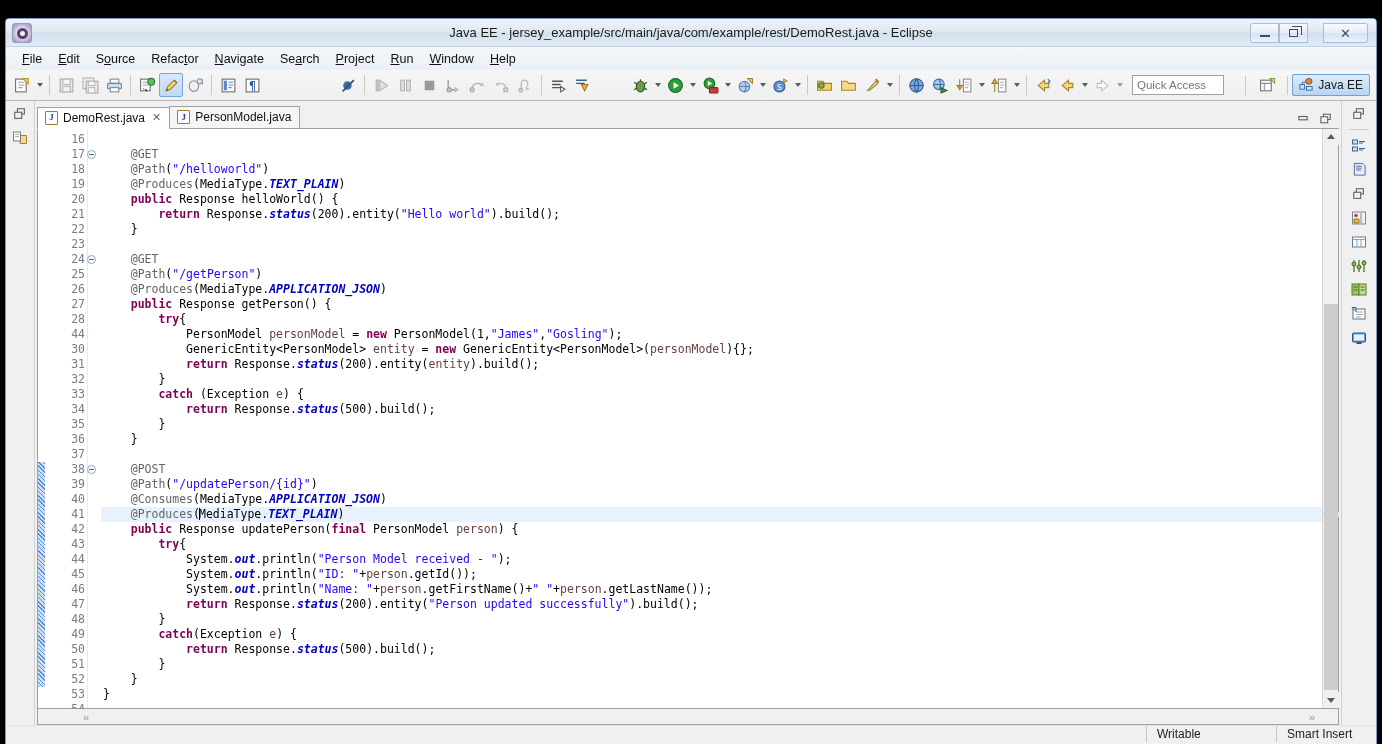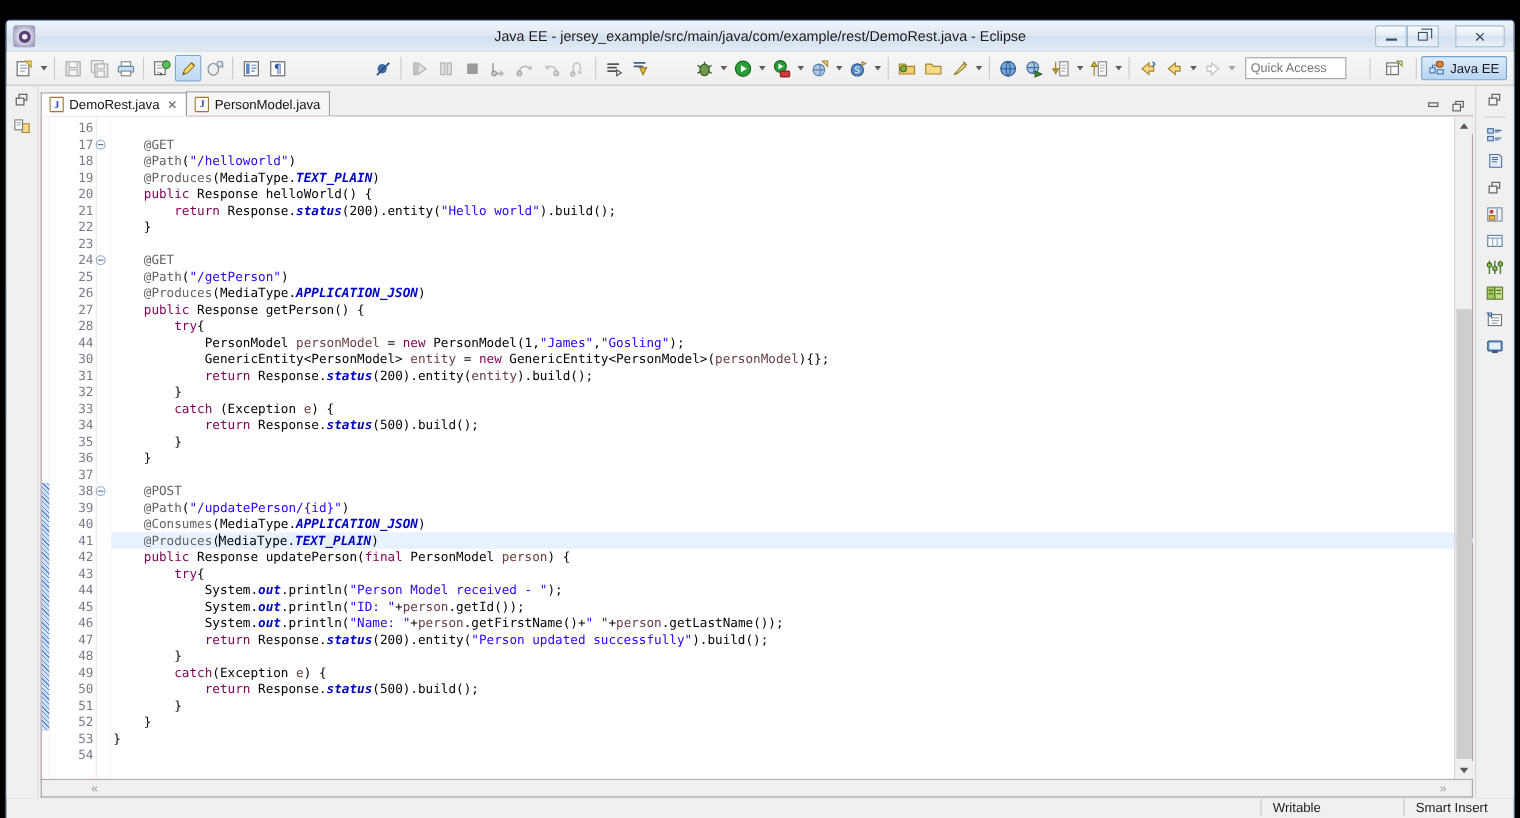--- a/index.html
+++ b/index.html
@@ -272,21 +272,21 @@
     font-family: "DejaVu Sans Mono", monospace;
     font-size: 11.5px;
     line-height: 15px;
     white-space: pre;
     color: #000000;
     position: relative;
     background: #ffffff;
   }
   .cl { height: 15px; line-height: 15px; padding-left: 2px;}
   .cl.hl { background: #e8f2fe; }
-  .kw   { color: #7f0055; font-weight: normal; text-align: center; }
+  .kw   { color: #7f0055; font-weight: bold; text-align: center; }
   .str  { color: #2a00ff; }
   .ann  { color: #646464; }
   .stat { color: #0000c0; font-style: italic; font-weight: bold; }
   .loc  { color: #6a3e3e; }
   .caret{
     display:inline-block; width:0; border-left:1px solid #000;
     height:12px; margin:0 -1px; vertical-align:-2px;
   }
 
   
@@ -377,20 +377,32 @@
         <div class="glyph-min"></div>
       </div>
     <div class="win-btn" id="btn-max">
         <div class="glyph-max"></div>
       </div>
     <div class="win-btn" id="btn-close">
         <span class="glyph-x">✕</span>
       </div>
   </div>
 
+  <div id="menubar">
+      <div class="menu-item"><u>F</u>ile</div>
+      <div class="menu-item"><u>E</u>dit</div>
+      <div class="menu-item">S<u>o</u>urce</div>
+      <div class="menu-item">Refac<u>t</u>or</div>
+      <div class="menu-item"><u>N</u>avigate</div>
+      <div class="menu-item">Se<u>a</u>rch</div>
+      <div class="menu-item"><u>P</u>roject</div>
+      <div class="menu-item"><u>R</u>un</div>
+      <div class="menu-item"><u>W</u>indow</div>
+      <div class="menu-item"><u>H</u>elp</div>
+    </div>
 
   <div id="toolbar">
     <div class="tb-group">
       <div class="tb-btn">
         <svg class="tb-icon" viewBox="0 0 16 16">
             <rect x="1.5" y="2" width="10" height="12" fill="#fdfdfd" stroke="#6b6b6b"></rect>
             <path d="M4 5h6M4 7.5h6M4 10h4" stroke="#9aa6b5" stroke-width="1"></path>
             <path d="M8.5 1.5l5 0 0 5z" fill="#f6d97a" stroke="#b99b2e"></path>
           </svg>
       </div>

